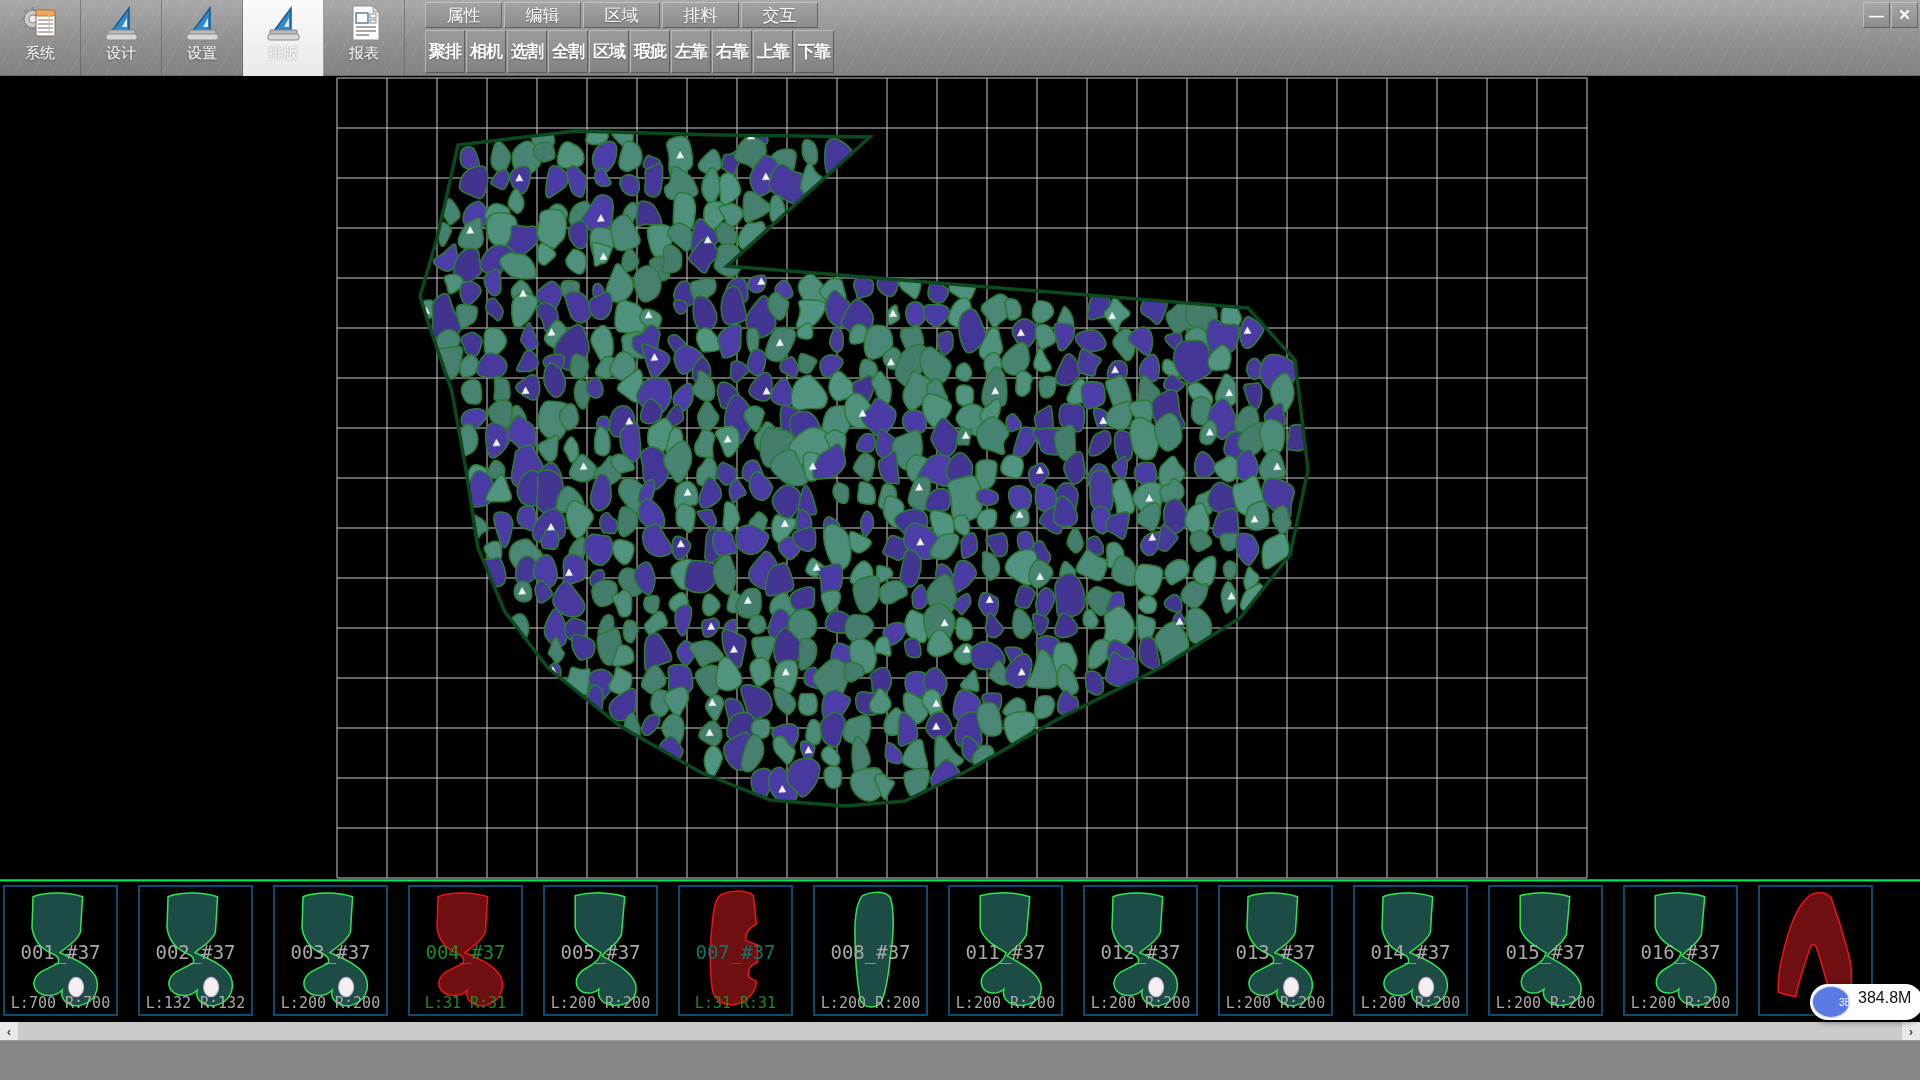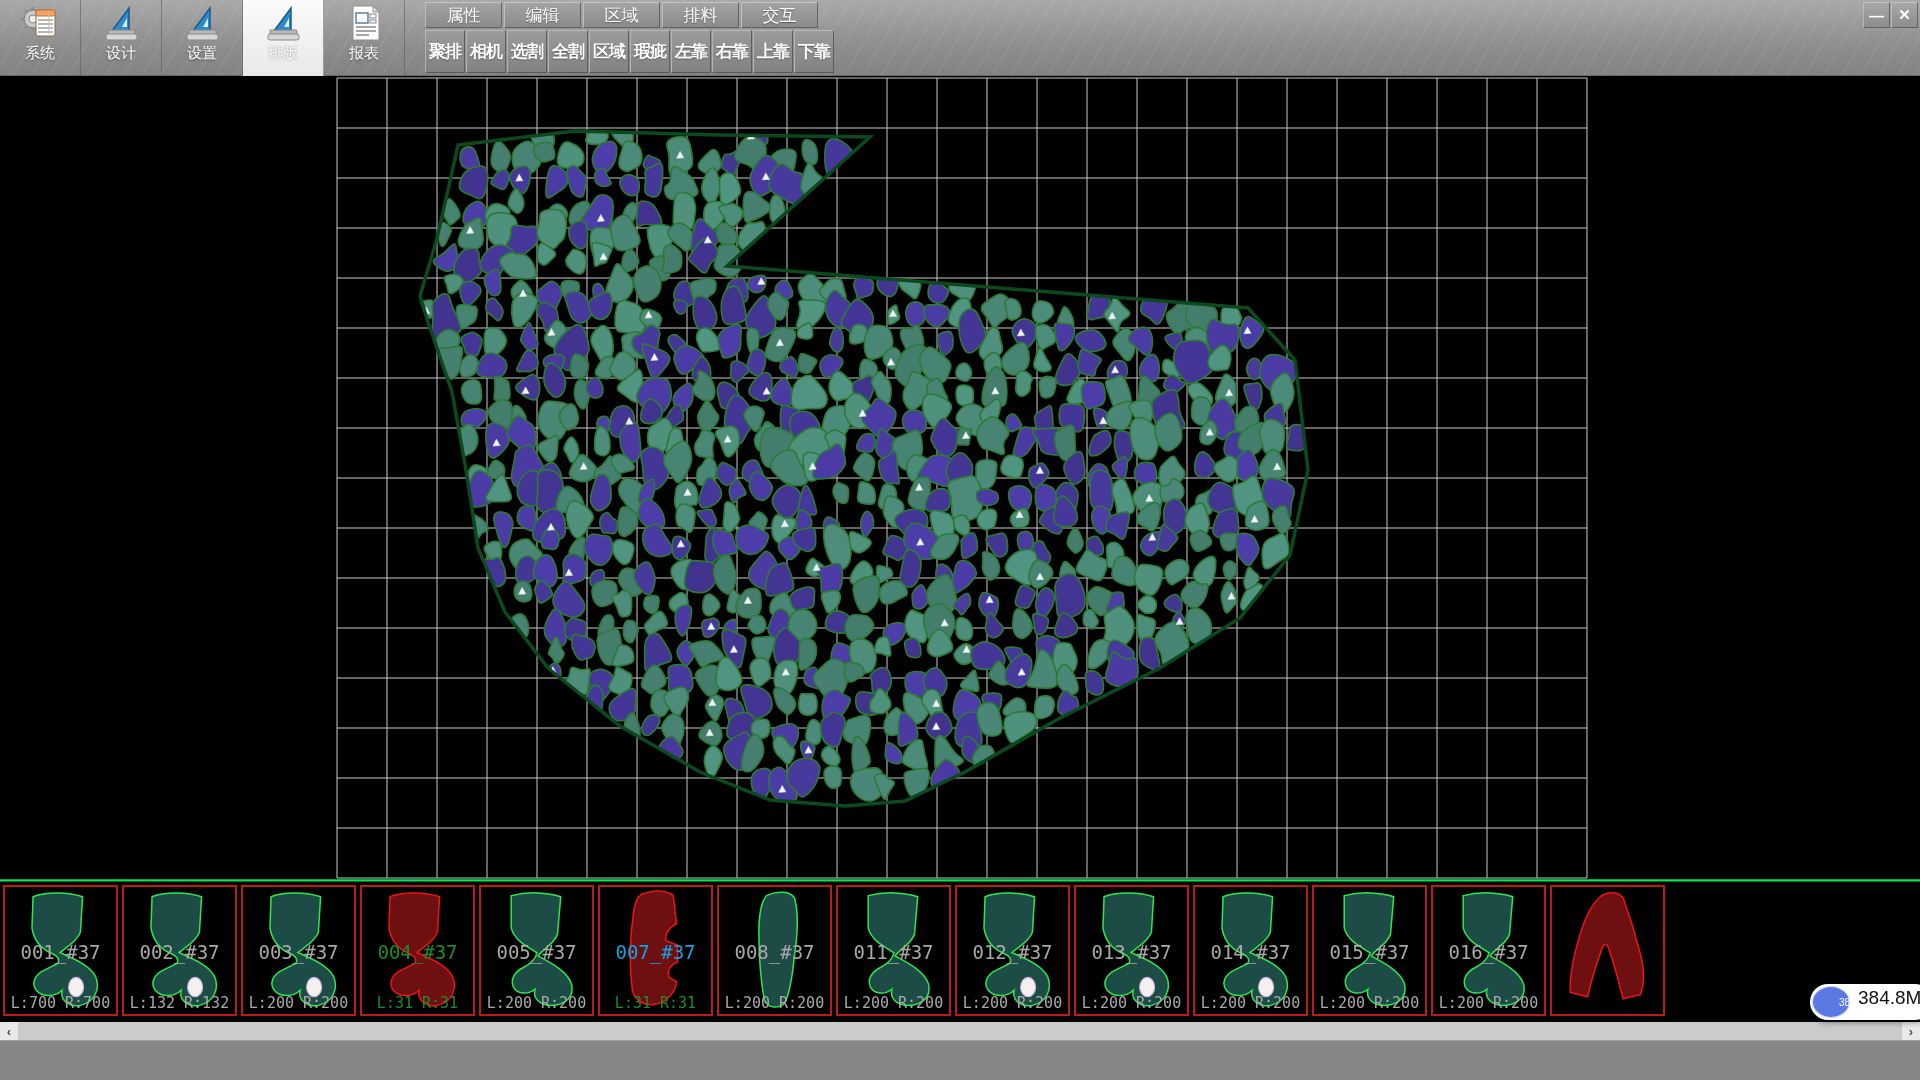--- a/index.html
+++ b/index.html
@@ -36,33 +36,33 @@
 
   
   .canvas-wrap{position:absolute;left:0;top:76px;width:1920px;height:803px;background:#000;}
 
   
   .thumb-strip{position:absolute;left:0;top:879px;width:1920px;height:143px;background:#000;overflow:hidden;}
   .strip-line{height:3px;width:100%;
     background:linear-gradient(to bottom,#00a83c 0 1px,#00e853 1px 2px,#00702a 2px 3px);}
   .thumb-row{display:flex;margin-top:3px;padding-left:3px;}
   .thumb-cell{position:relative;flex:0 0 auto;width:111px;height:127px;background:#000;
-    border:2px solid #b91c1c;margin-right:4px;overflow:hidden;}
+    border:2px solid #0c4a6e;margin-right:20px;overflow:hidden;}
   .thumb-cell svg{position:absolute;left:0;top:0;}
   .thumb-name{position:absolute;left:0;right:0;top:54px;text-align:center;
     font-family:"DejaVu Sans Mono",monospace;font-size:19px;letter-spacing:0;}
   .thumb-sub{position:absolute;left:0;right:0;bottom:2px;text-align:center;
     font-family:"DejaVu Sans Mono",monospace;font-size:15px;}
 
   
   .badge{position:absolute;left:1810px;top:984px;height:36px;min-width:98px;background:#fff;
     border-radius:18px;display:flex;align-items:center;box-shadow:0 2px 6px rgba(0,0,0,.45);z-index:30;}
   .badge-circle{width:32px;height:32px;border-radius:50%;margin-left:2px;
     display:flex;align-items:center;justify-content:center;color:#fff;font-size:10px;border:1px solid rgba(255,255,255,.7);box-sizing:border-box;}
-  .badge-label{color:#111;font-size:19px;margin:0 12px 8px 8px;}
+  .badge-label{color:#111;font-size:16px;margin:0 12px 8px 8px;}
 
   
   .hscroll{position:absolute;left:0;top:1022px;width:1920px;height:18px;background:#cbcbcb;}
   .hs-arrow{position:absolute;top:0;width:18px;height:18px;background:#e9e9e9;color:#4a4a4a;
     font-size:13px;font-weight:bold;display:flex;align-items:center;justify-content:center;}
   .hs-left{left:0;}  .hs-right{right:0;}
   .statusbar{position:absolute;left:0;top:1040px;width:1920px;height:40px;background:#868686;
     border-top:1px solid #9c9c9c;box-sizing:border-box;}
 </style>
 </head>
@@ -873,21 +873,21 @@
         <svg width="111" height="127" viewBox="0 0 95 118">
           <path d="M24,8 C40,4 58,5 70,9 L67,44 C63,54 53,58 49,64 C60,70 76,78 80,90 C83,102 74,110 61,110 C50,110 44,103 46,95 C40,100 30,100 26,93 C23,86 27,79 35,75 C43,71 47,66 48,61 C40,56 27,50 24,38 Z" fill="#1d4b46" stroke="#2ee84a" stroke-width="1.4"></path>
         </svg>
         <div class="thumb-name" style="color:#a9a9a9">005_#37</div>
         <div class="thumb-sub" style="color:#a9a9a9">L:200 R:200</div>
       </div>
       <div class="thumb-cell">
         <svg width="111" height="127" viewBox="0 0 95 118">
           <path d="M34,7 C46,2 58,3 64,8 L67,34 C60,38 56,44 57,50 L68,54 L68,70 C61,72 58,78 60,84 L67,88 C66,98 58,107 47,109 C37,111 28,105 26,96 C23,74 24,46 27,24 C28,16 30,10 34,7 Z" fill="#6e0f12" stroke="#ef1414" stroke-width="1.4"></path>
         </svg>
-        <div class="thumb-name" style="color:#0ea5e9">007_#37</div>
+        <div class="thumb-name" style="color:#0f766e">007_#37</div>
         <div class="thumb-sub" style="color:#1e8c28">L:31 R:31</div>
       </div>
       <div class="thumb-cell">
         <svg width="111" height="127" viewBox="0 0 95 118">
           <path d="M40,8 C50,3 62,4 66,10 C70,24 69,44 66,64 C64,84 61,100 57,108 C50,114 41,112 38,105 C35,88 33,64 33,42 C33,26 35,14 40,8 Z" fill="#1d4b46" stroke="#2ee84a" stroke-width="1.4"></path>
         </svg>
         <div class="thumb-name" style="color:#a9a9a9">008_#37</div>
         <div class="thumb-sub" style="color:#a9a9a9">L:200 R:200</div>
       </div>
       <div class="thumb-cell">

